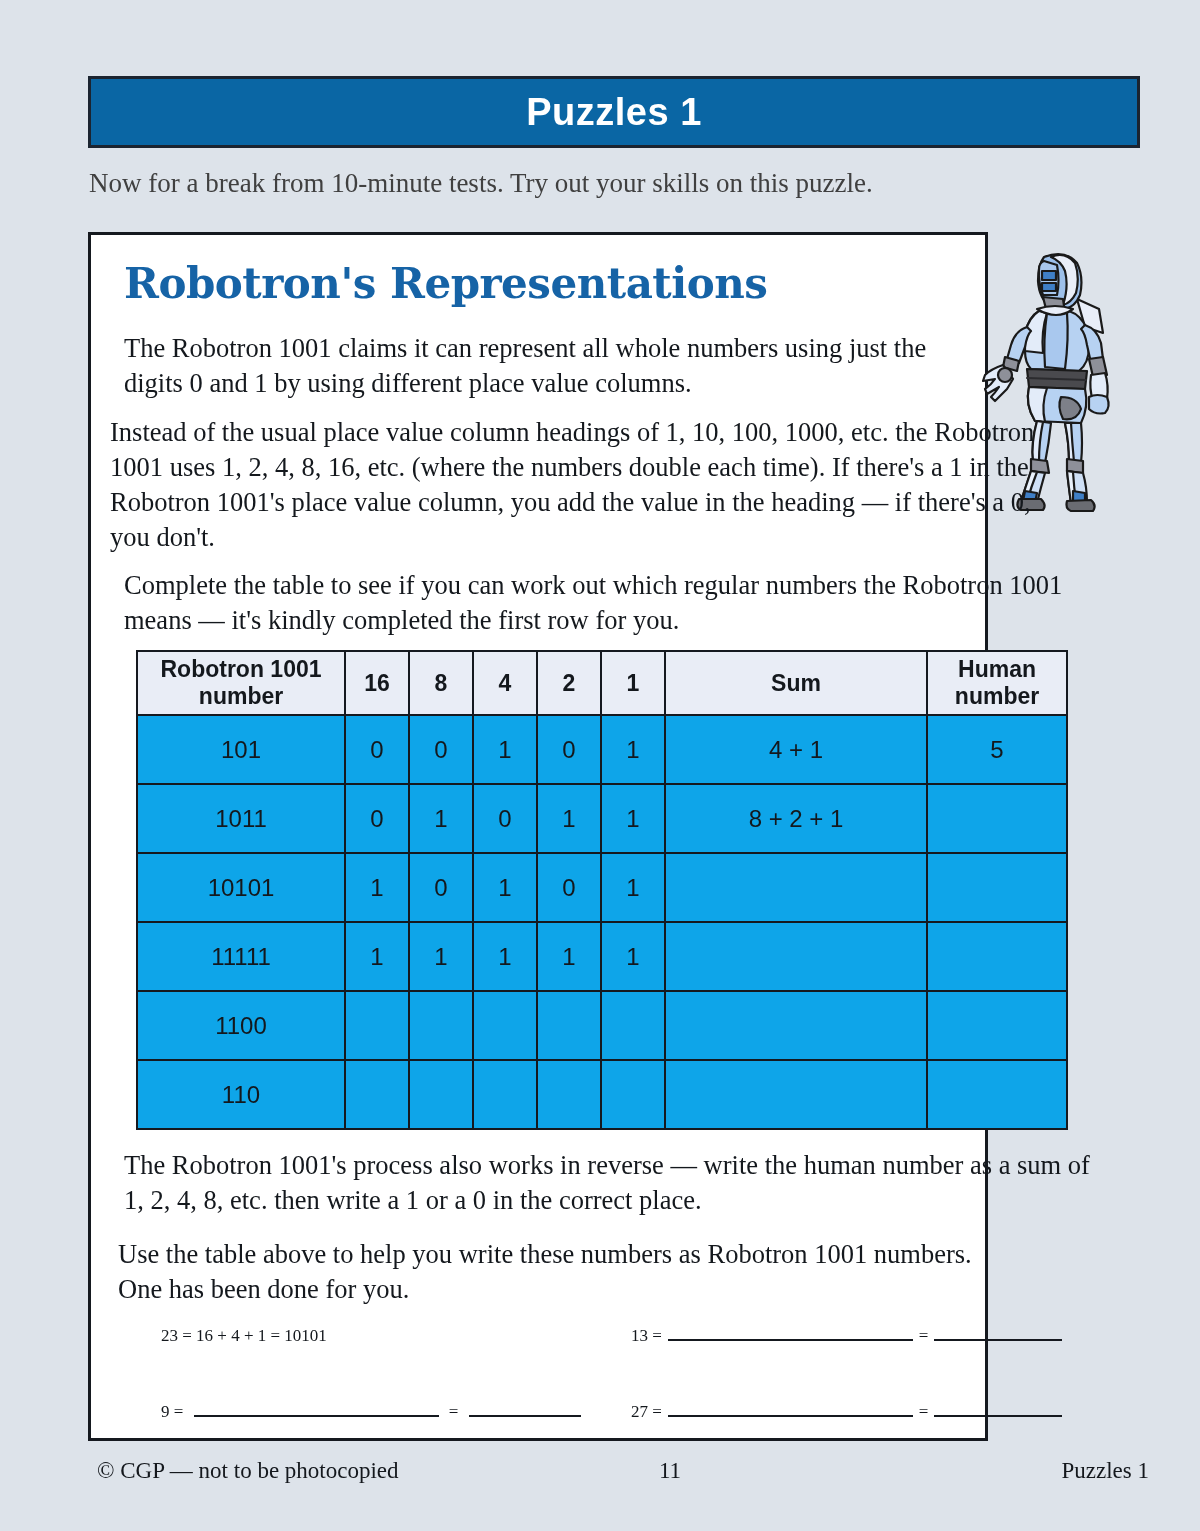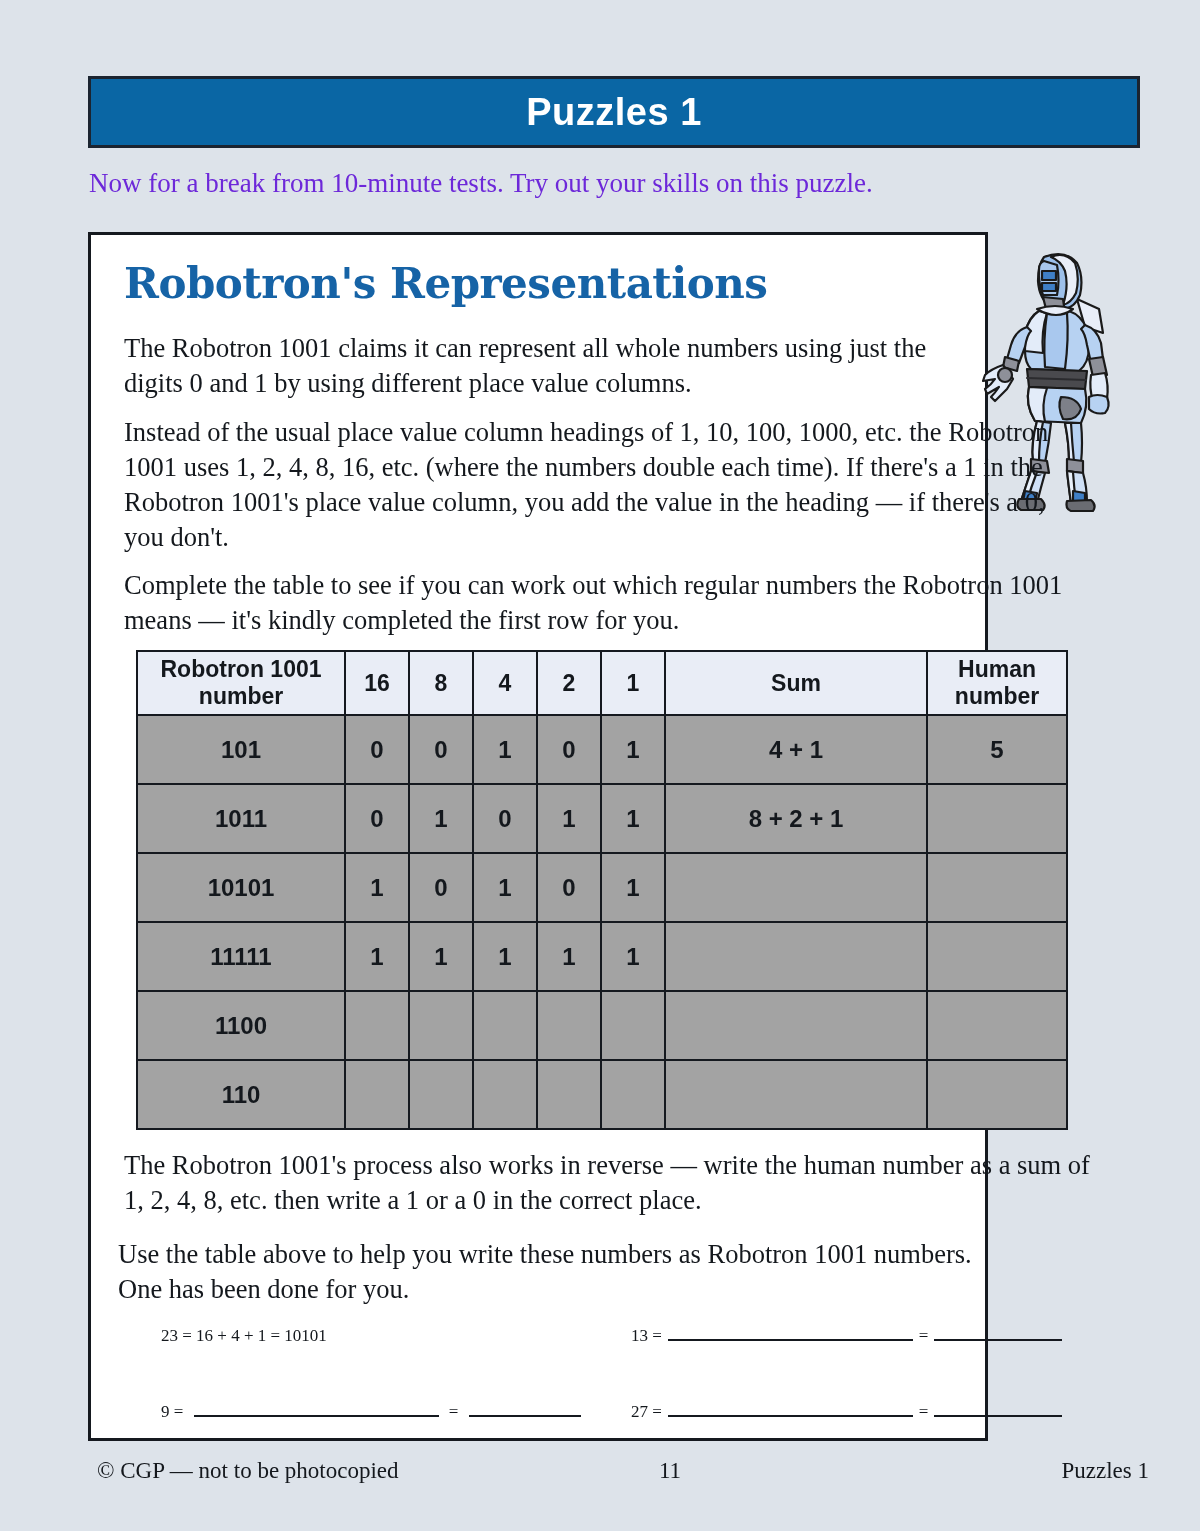--- a/index.html
+++ b/index.html
@@ -37,21 +37,21 @@
   }
 
   
   .intro {
     position: absolute;
     left: 89px;
     top: 168px;
     width: 1050px;
     font-family: "Liberation Serif", serif;
     font-size: 27px;
-    color: #6d28d9;
+    color: #404040;
     white-space: nowrap;
   }
 
   
   .puzzle-box {
     position: absolute;
     left: 88px;
     top: 232px;
     width: 900px;
     height: 1209px;
@@ -72,21 +72,21 @@
   }
 
   .para {
     position: absolute;
     font-family: "Liberation Serif", serif;
     font-size: 26.5px;
     line-height: 35px;
     color: #14181d;
   }
   .p1 { left: 33px; top: 96px; width: 830px; }
-  .p2 { left: 33px; top: 180px; width: 930px; }
+  .p2 { left: 19px; top: 180px; width: 930px; }
   .p3 { left: 33px; top: 333px; width: 960px; }
   .p4 { left: 33px; top: 913px; width: 980px; }
   .p5 { left: 27px; top: 1002px; width: 900px; }
 
   
   .value-table {
     position: absolute;
     left: 45px;
     top: 415px;
     border-collapse: collapse;
@@ -102,23 +102,23 @@
   }
   .value-table thead th {
     background: #e9edf6;
     font-size: 23px;
     font-weight: bold;
     height: 62px;
     line-height: 27px;
     padding: 0 2px;
   }
   .value-table tbody td {
-    background: #a3a3a3;
+    background: #0ea5e9;
     font-size: 24px;
-    font-weight: bold;
+    font-weight: normal;
     height: 65px;
   }
   .col-robo  { width: 208px; }
   .col-digit { width: 64px; }
   .col-sum   { width: 262px; }
   .col-human { width: 140px; }
 
   
   .ex-row {
     position: absolute;

